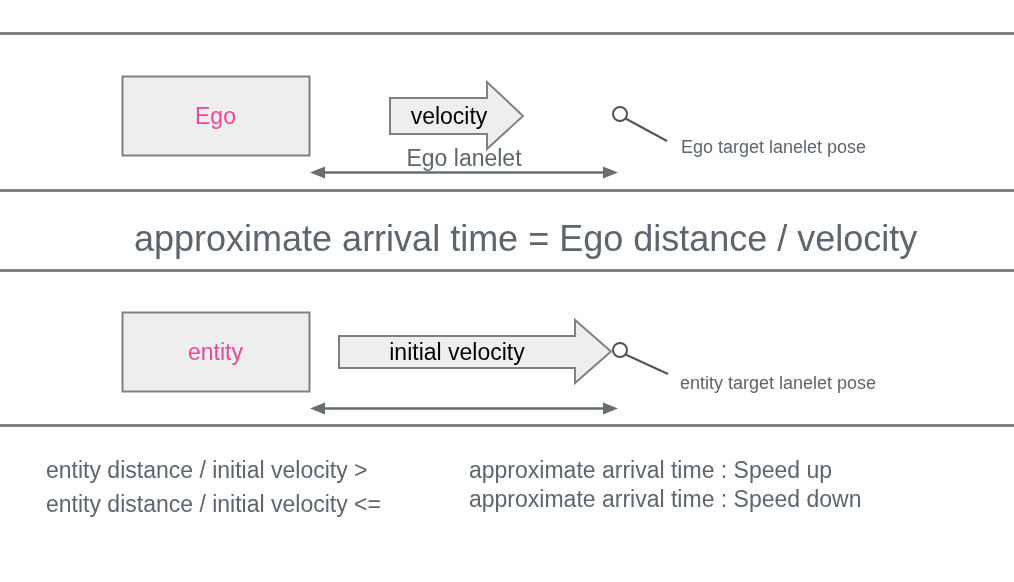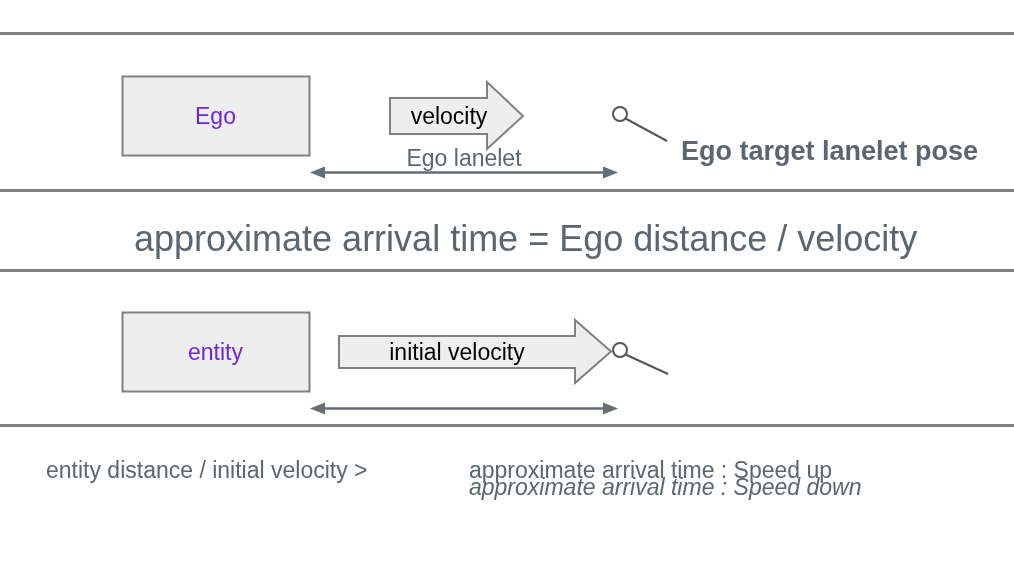--- a/index.html
+++ b/index.html
@@ -26,38 +26,37 @@
     left: 0;
     width: 1014px;
     height: 582px;
   }
   .txt {
     position: absolute;
     white-space: pre;
     line-height: 1;
   }
   .box-label {
-    color: #6d28d9;
+    color: #ec4899;
     font-size: 23px;
     text-align: center;
   }
   .arrow-label {
     color: #000000;
     font-size: 23px;
     text-align: center;
   }
   .dim-label {
     color: #5d656e;
     font-size: 23px;
     text-align: center;
   }
   .note-label {
     color: #5d656e;
-    font-size: 27px;
-    font-weight: bold;
+    font-size: 18px;
   }
   .formula-label {
     color: #5d656e;
     font-size: 36px;
   }
   .cond-label {
     color: #5d656e;
     font-size: 23px;
   }
 </style>
@@ -108,19 +107,21 @@
 
   <div class="txt note-label" style="left:681px; top:138px;">Ego target lanelet pose</div>
 
   <div class="txt formula-label" style="left:134px; top:221px;">approximate arrival time = Ego distance / velocity</div>
 
   <div class="txt box-label" style="left:122px; top:341px; width:187px;">entity</div>
 
   <div class="txt arrow-label" style="left:339px; top:341px; width:236px;">initial velocity</div>
 
 
+  <div class="txt note-label" style="left:680px; top:374px;">entity target lanelet pose</div>
 
   <div class="txt cond-label" style="left:469px; top:459px;">approximate arrival time : Speed up</div>
   <div class="txt cond-label" style="left:46px; top:459px;">entity distance / initial velocity &gt;</div>
 
-  <div class="txt cond-label" style="left:469px; top:476px;font-style:italic;">approximate arrival time : Speed down</div>
+  <div class="txt cond-label" style="left:46px; top:493px;">entity distance / initial velocity &lt;=</div>
+  <div class="txt cond-label" style="left:469px; top:488px;">approximate arrival time : Speed down</div>
 
 </div>
 
 </body></html>

